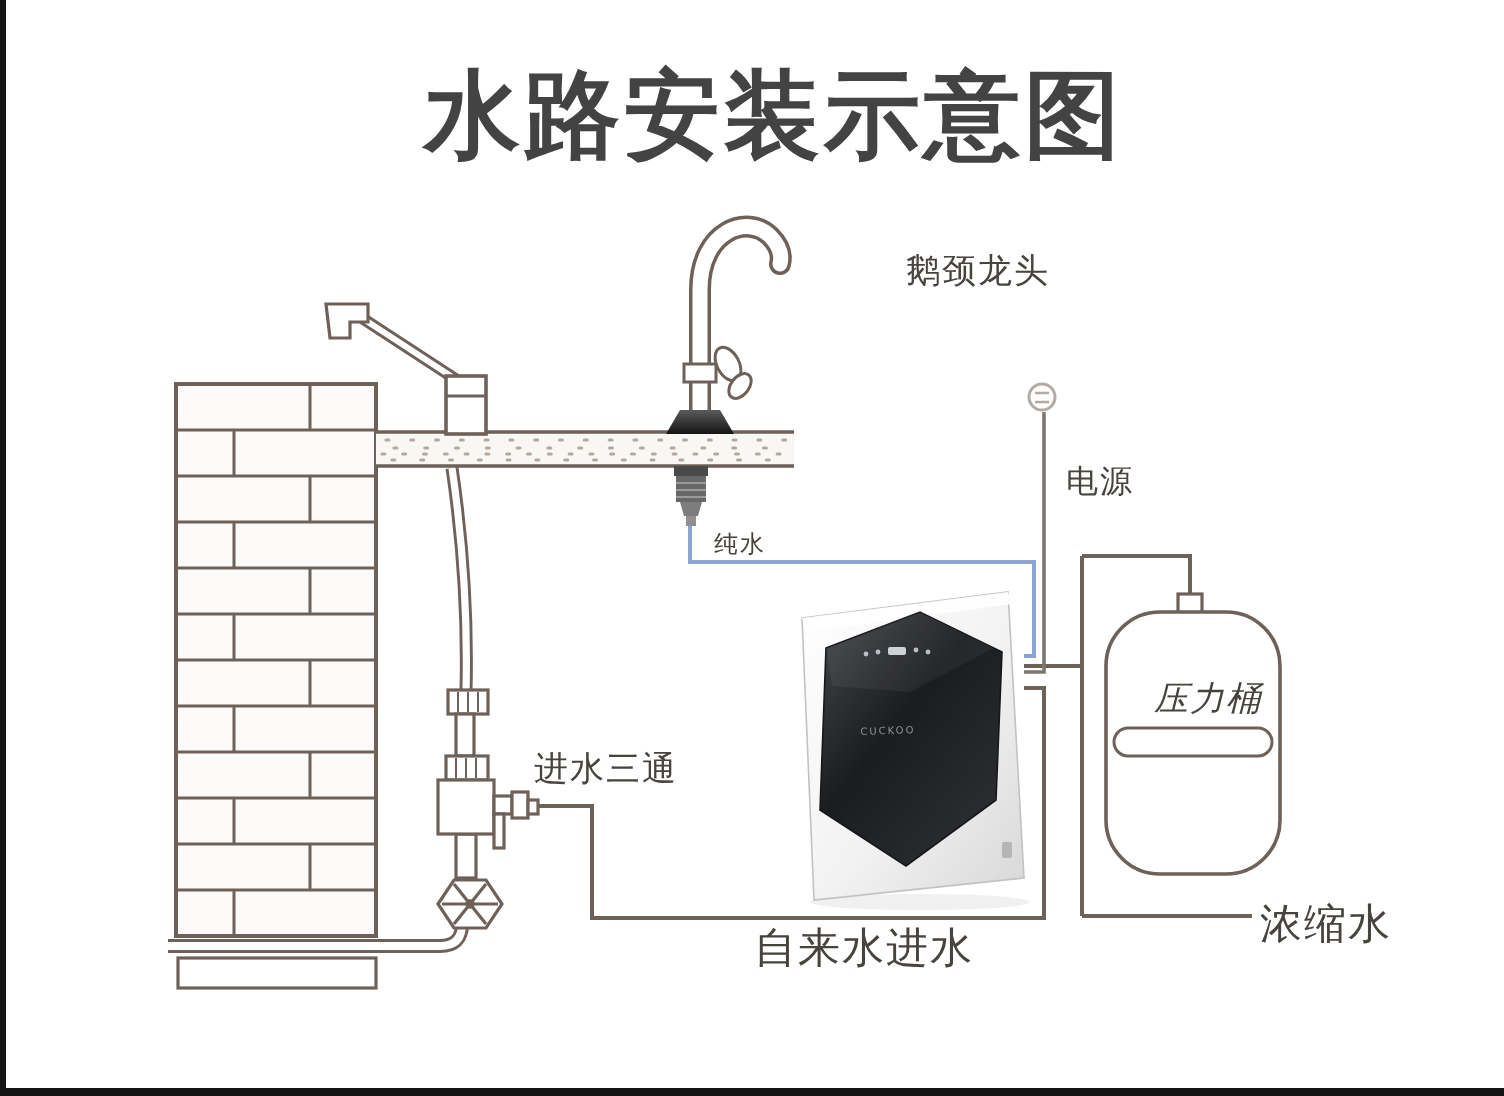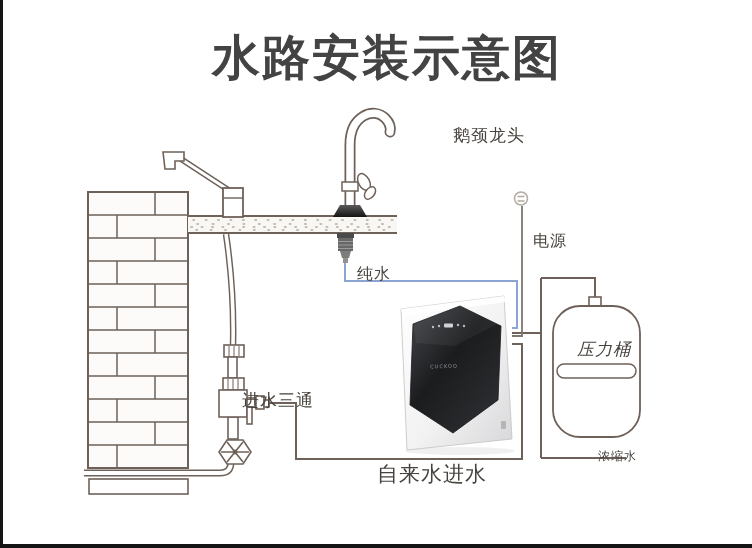--- a/index.html
+++ b/index.html
@@ -9,25 +9,25 @@
   }
   .stage svg{position:absolute;left:0;top:0;}
   .edge-left{position:absolute;left:0;top:0;width:3px;height:548px;background:#141414;}
   .edge-bottom{position:absolute;left:0;bottom:0;width:752px;height:4px;background:#141414;}
   .lbl{position:absolute;color:#47433e;white-space:nowrap;}
   .title{
     left:212px;top:26px;font-size:48px;font-weight:700;letter-spacing:2px;color:#434343;
   }
   .l-goose{left:405px;top:124px;font-size:17px;letter-spacing:1px;margin-left:48px;}
   .l-power{left:533px;top:190px;font-size:16px;letter-spacing:1px;margin-top:41px;}
-  .l-pure{left:357px;top:264px;font-size:16px;letter-spacing:1px;}
+  .l-pure{left:357px;top:264px;font-size:12px;letter-spacing:1px;}
   .l-tank{left:577px;top:338px;font-size:17px;letter-spacing:1px;font-style:italic;}
-  .l-tee{left:242px;top:373px;font-size:17px;letter-spacing:1px;margin-top:16px;}
+  .l-tee{left:267px;top:373px;font-size:17px;letter-spacing:1px;}
   .l-tap{left:377px;top:460px;font-size:21px;letter-spacing:1px;}
-  .l-conc{left:598px;top:448px;font-size:12px;letter-spacing:1px;}
+  .l-conc{left:630px;top:448px;font-size:21px;letter-spacing:1px;}
   .logo{
     position:absolute;left:421px;top:363px;width:46px;text-align:center;
     font-size:5px;letter-spacing:1px;color:#8d9298;transform:rotate(-2deg);
   }
 </style>
 </head>
 <body>
 
 <div class="stage">
 

